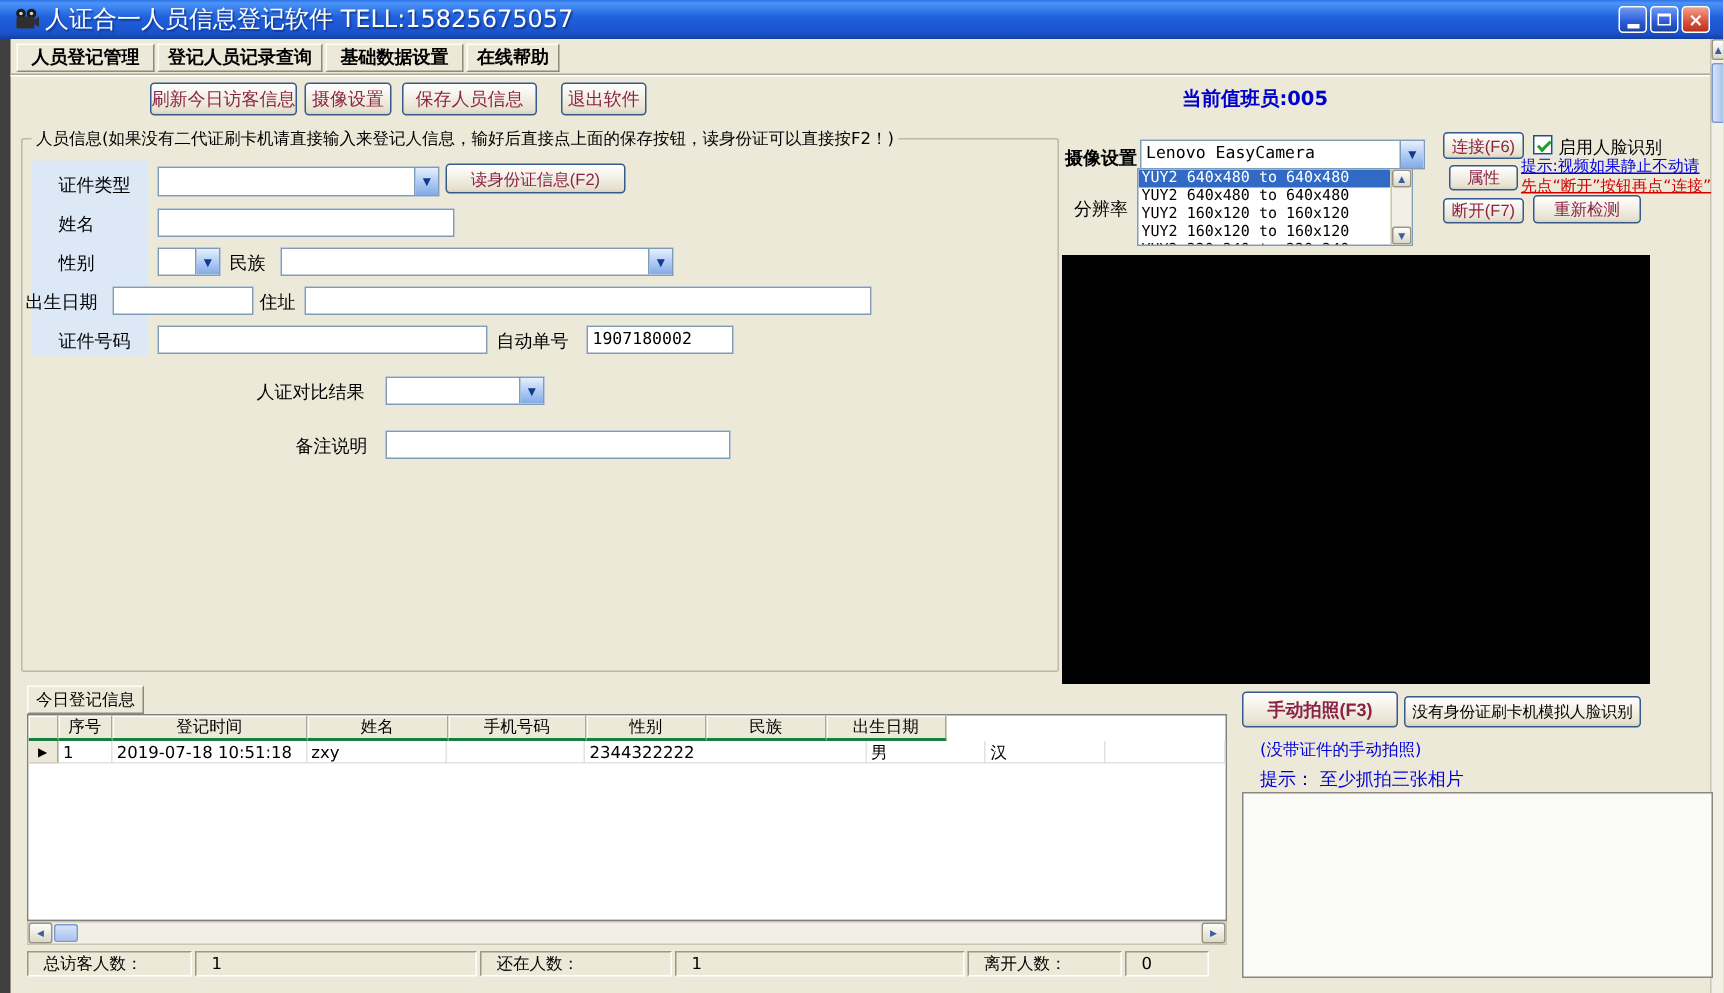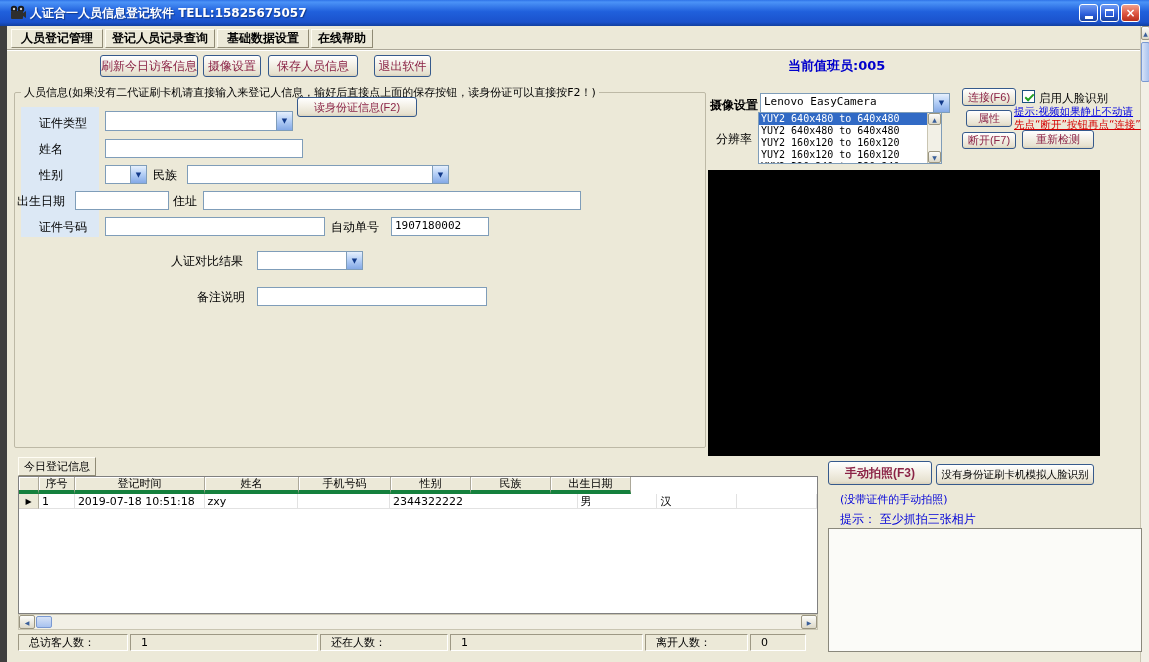--- a/index.html
+++ b/index.html
@@ -5,21 +5,21 @@
   *{margin:0;padding:0;box-sizing:border-box;}
   html,body{width:1149px;height:662px;overflow:hidden;}
   body{font-family:"DejaVu Sans","Liberation Sans",sans-serif;font-size:12px;background:#d4d0c8;color:#000;}
   .screen{position:relative;width:1149px;height:662px;background:#ece9d8;overflow:hidden;}
   .abs{position:absolute;}
 
   
   .titlebar{position:absolute;left:0;top:0;width:1149px;height:26px;
     background:linear-gradient(180deg,#2f73e8 0%,#4b93f7 8%,#2060dc 45%,#1b52cc 85%,#12409f 100%);
     display:flex;align-items:center;}
-  .title-text{color:#fff;font-weight:bold;font-size:12px;margin-left:6px;text-shadow:1px 1px 1px #123a8a;white-space:nowrap;}
+  .title-text{color:#fff;font-weight:normal;font-size:16px;margin-left:6px;text-shadow:1px 1px 1px #123a8a;white-space:nowrap;}
   .win-btn{position:absolute;top:4px;width:19px;height:18px;border:1px solid #fff;border-radius:3px;
     display:flex;align-items:center;justify-content:center;color:#fff;font-weight:bold;cursor:pointer;}
   .win-btn.blue{background:linear-gradient(180deg,#6f9bf2,#2a5bd8 60%,#1c449f);}
   .win-btn.red{background:linear-gradient(180deg,#f0a08c,#dd5540 55%,#b8301c);}
   .glyph-min{display:block;width:8px;height:3px;background:#fff;margin-top:9px;}
   .glyph-restore{display:block;width:9px;height:8px;border:1px solid #fff;border-top:2px solid #fff;}
   .glyph-close{font-size:12px;line-height:1;}
 
   
   .left-strip{position:absolute;left:0;top:26px;width:7px;height:636px;background:#3f3f3f;}
@@ -72,21 +72,21 @@
   .list-item{height:12px;font-family:"DejaVu Sans Mono","Liberation Mono",monospace;font-size:10px;line-height:12px;padding-left:2px;white-space:nowrap;cursor:pointer;}
   .list-item.selected{background:#316ac5;color:#fff;}
   .list-scroll{position:absolute;right:0;top:0;bottom:0;width:14px;background:#f2f0e6;border-left:1px solid #c9c5b2;}
 
   .video{position:absolute;background:#000;}
 
   
   .grid{position:absolute;background:#fff;border:1px solid #808080;overflow:hidden;}
   .grid-header{position:absolute;left:0;top:0;right:0;height:17px;display:flex;}
   .gcell{height:100%;overflow:hidden;white-space:nowrap;font-size:11px;}
-  .ghead{background:#ece9d8;border-right:1px solid #aca899;border-bottom:4px solid #15803d;
+  .ghead{background:#ece9d8;border-right:1px solid #aca899;border-bottom:2px solid #15803d;
     box-shadow:inset 1px 1px 0 #fff;display:flex;align-items:center;justify-content:center;cursor:pointer;}
   .grid-body{position:absolute;left:0;top:17px;right:0;bottom:0;background:#fff;}
   .grow{display:flex;height:15px;cursor:pointer;}
   .gsel{background:#ece9d8;border-right:1px solid #aca899;border-bottom:1px solid #d4d0c8;
     display:flex;align-items:center;justify-content:center;font-size:8px;color:#000;}
   .gdata{border-right:1px solid #e2e2e2;border-bottom:1px solid #e2e2e2;padding:1px 3px;display:flex;align-items:center;}
 
   .status-bar{position:absolute;display:flex;gap:2px;}
   .scell{height:17px;background:#ece9d8;border:1px solid;border-color:#9d9884 #fff #fff #9d9884;
     font-size:11px;display:flex;align-items:center;padding-left:10px;overflow:hidden;white-space:nowrap;}
@@ -142,21 +142,21 @@
 
   <div class="groupbox" style="left:14px;top:92px;width:692px;height:356px">
     <span class="group-caption">人员信息(如果没有二代证刷卡机请直接输入来登记人信息，输好后直接点上面的保存按钮，读身份证可以直接按F2！)</span>
     <div class="abs" style="left:6px;top:14px;width:78px;height:130px;background:#dce8f5"></div>
 
     <span class="lbl" style="left:24px;top:22px;width:62px">证件类型</span>
     <div class="combo" style="left:90px;top:18px;width:188px;height:20px">
       <span class="val"></span>
       <span class="arrow">▼</span>
     </div>
-    <button class="btn" style="left:282px;top:4px;width:120px;height:20px;font-size:11px">读身份证信息(F2)</button>
+    <button class="btn" style="left:282px;top:16px;width:120px;height:20px;font-size:11px">读身份证信息(F2)</button>
 
     <span class="lbl" style="left:24px;top:48px;width:62px">姓名</span>
     <div class="tbox" style="left:90px;top:46px;width:198px;height:19px"></div>
 
     <span class="lbl" style="left:24px;top:74px;width:62px">性别</span>
     <div class="combo" style="left:90px;top:72px;width:42px;height:19px">
       <span class="arrow">▼</span>
     </div>
     <span class="lbl" style="left:138px;top:74px;width:30px">民族</span>
     <div class="combo" style="left:172px;top:72px;width:262px;height:19px">

